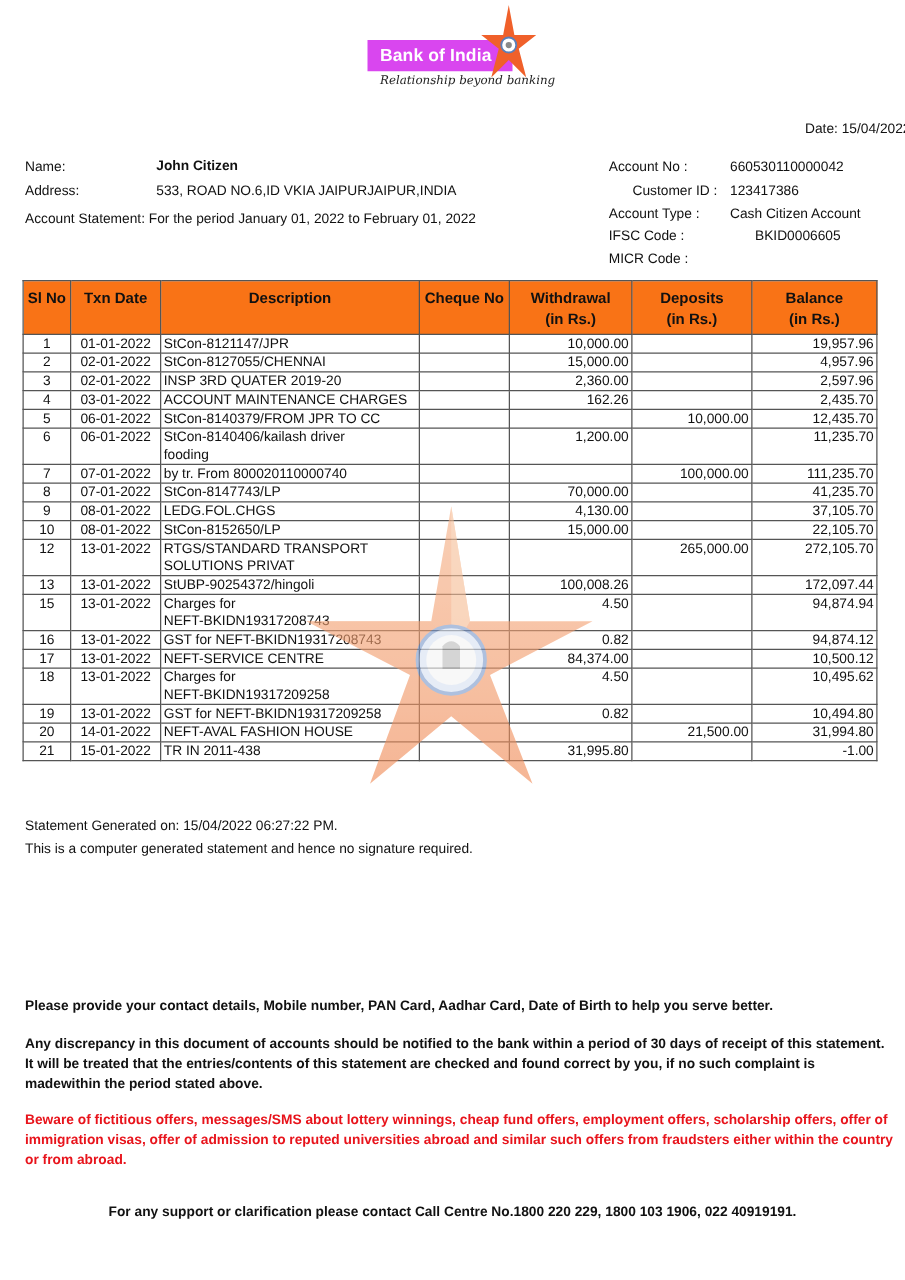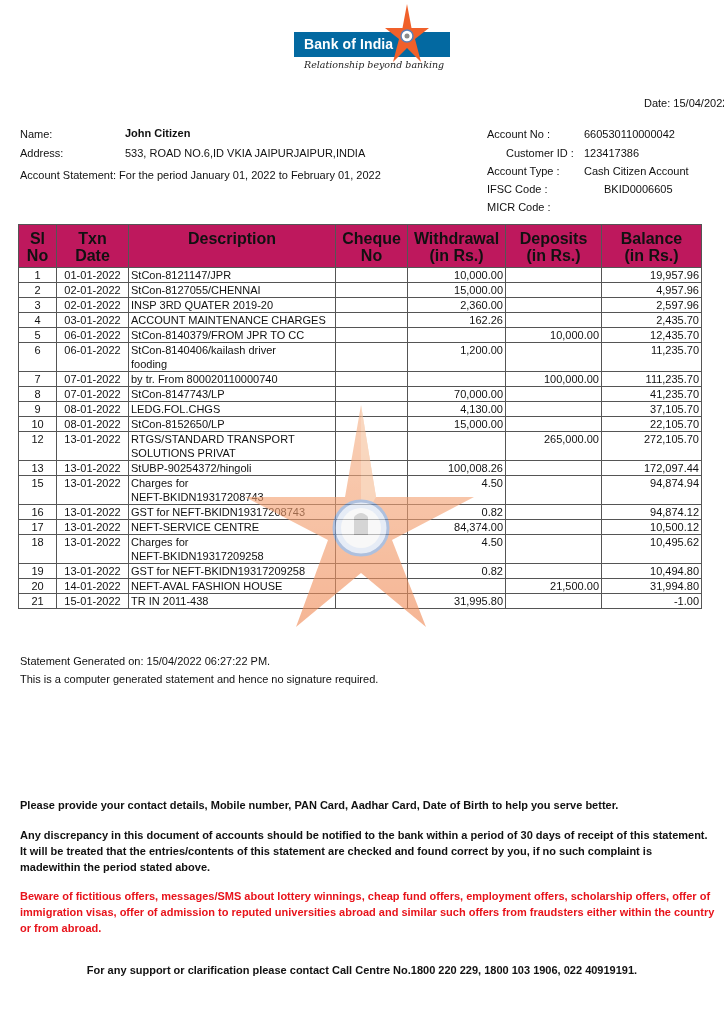--- a/index.html
+++ b/index.html
@@ -4,35 +4,35 @@
 <style>
   html, body { margin: 0; padding: 0; background: #ffffff; }
   body {
     width: 724px; height: 1024px; position: relative; overflow: hidden;
     font-family: "Liberation Sans", sans-serif; color: #111; font-size: 11px;
   }
   .abs { position: absolute; }
 
   
   #logo { left: 292px; top: 4px; width: 140px; height: 70px; }
-  #logo .bar { position: absolute; left: 2px; top: 28px; width: 116px; height: 25px; background: #0369a1; padding-left: 40px; }
+  #logo .bar { position: absolute; left: 2px; top: 28px; width: 116px; height: 25px; background: #d946ef; }
   #logo .bar span { position: absolute; left: 10px; top: 4px; color: #fff; font-weight: bold; font-size: 14px; letter-spacing: 0.1px; }
   #logo svg.star { position: absolute; left: 92px; top: 0px; width: 46px; height: 60px; }
   #logo .tag { position: absolute; left: 12px; top: 55px; font-family: "DejaVu Serif", serif; font-style: italic; font-size: 9.5px; color: #222; white-space: nowrap; }
 
   .txt { position: absolute; white-space: nowrap; font-size: 11px; }
   .bold { font-weight: bold; }
 
   
   #txn-table {
     position: absolute; left: 18px; top: 224px; width: 683px;
     border-collapse: collapse; table-layout: fixed; font-size: 11px;
   }
   #txn-table th {
-    background: #be185d; font-weight: bold; font-size: 16px; border: 1px solid #555;
+    background: #f97316; font-weight: bold; font-size: 12px; border: 1px solid #555;
     vertical-align: top; padding: 5px 2px 0 2px; height: 37px; line-height: 17px;
   }
   #txn-table td {
     border: 1px solid #555; padding: 0 2px; line-height: 14px; vertical-align: top;
     background: transparent; height: 14px;
   }
   #txn-table td.c { text-align: center; }
   #txn-table td.r { text-align: right; }
   #txn-table td.l { text-align: left; }
 

